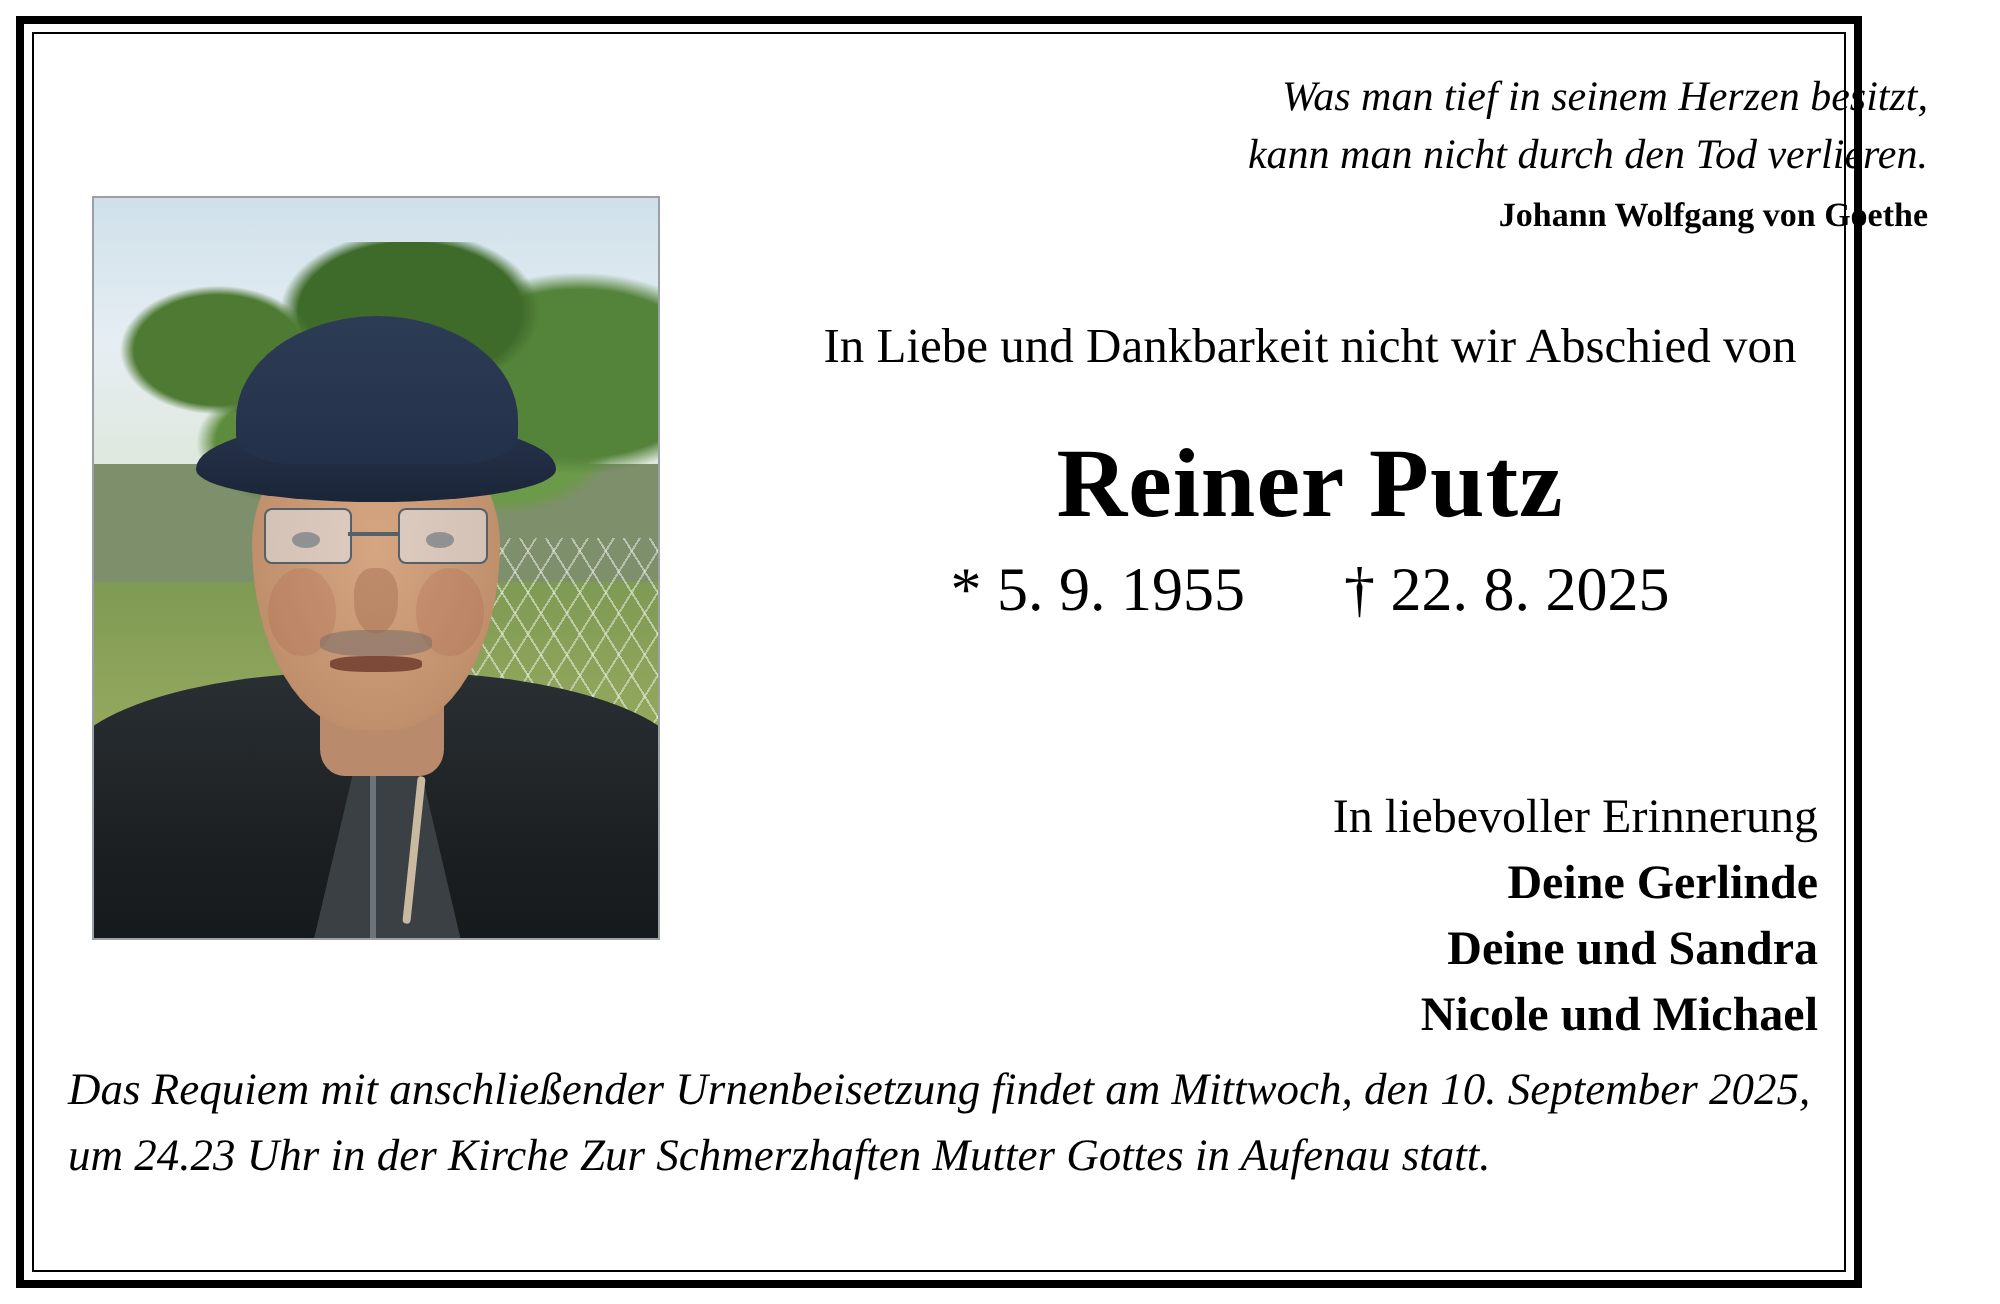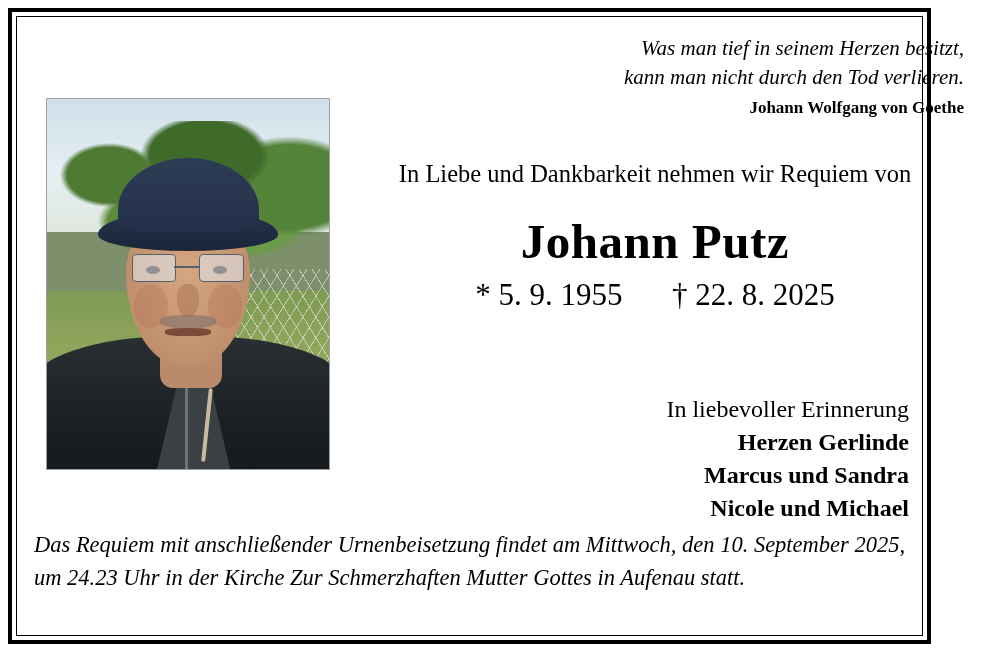--- a/index.html
+++ b/index.html
@@ -299,35 +299,35 @@
         <div class="ph-eye-r"></div>
         <div class="ph-glass-l"></div>
         <div class="ph-glass-r"></div>
         <div class="ph-glass-bridge"></div>
         <div class="ph-hat-brim"></div>
         <div class="ph-hat-crown"></div>
       </div>
     </div>
 
     <div class="main-text">
-      <div class="intro-line">In Liebe und Dankbarkeit nehmen wir Requiem von</div>
-      <div class="name">Johann Putz</div>
+      <div class="intro-line">In Liebe und Dankbarkeit nicht wir Abschied von</div>
+      <div class="name">Reiner Putz</div>
       <div class="dates">
         <span>*</span>
         <span>5. 9. 1955</span>
         <span class="sep"></span>
         <span>†</span>
         <span>22. 8. 2025</span>
       </div>
     </div>
 
     <div class="family">
       <div class="family-head">In liebevoller Erinnerung</div>
-      <div class="family-name">Herzen Gerlinde</div>
-      <div class="family-name">Marcus und Sandra</div>
+      <div class="family-name">Deine Gerlinde</div>
+      <div class="family-name">Deine und Sandra</div>
       <div class="family-name">Nicole und Michael</div>
     </div>
 
     <div class="footer">
       <div class="footer-line">Das Requiem mit anschließender Urnenbeisetzung findet am Mittwoch, den 10. September 2025,</div>
       <div class="footer-line">um 24.23 Uhr in der Kirche Zur Schmerzhaften Mutter Gottes in Aufenau statt.</div>
     </div>
 
   </div>
 </div>

